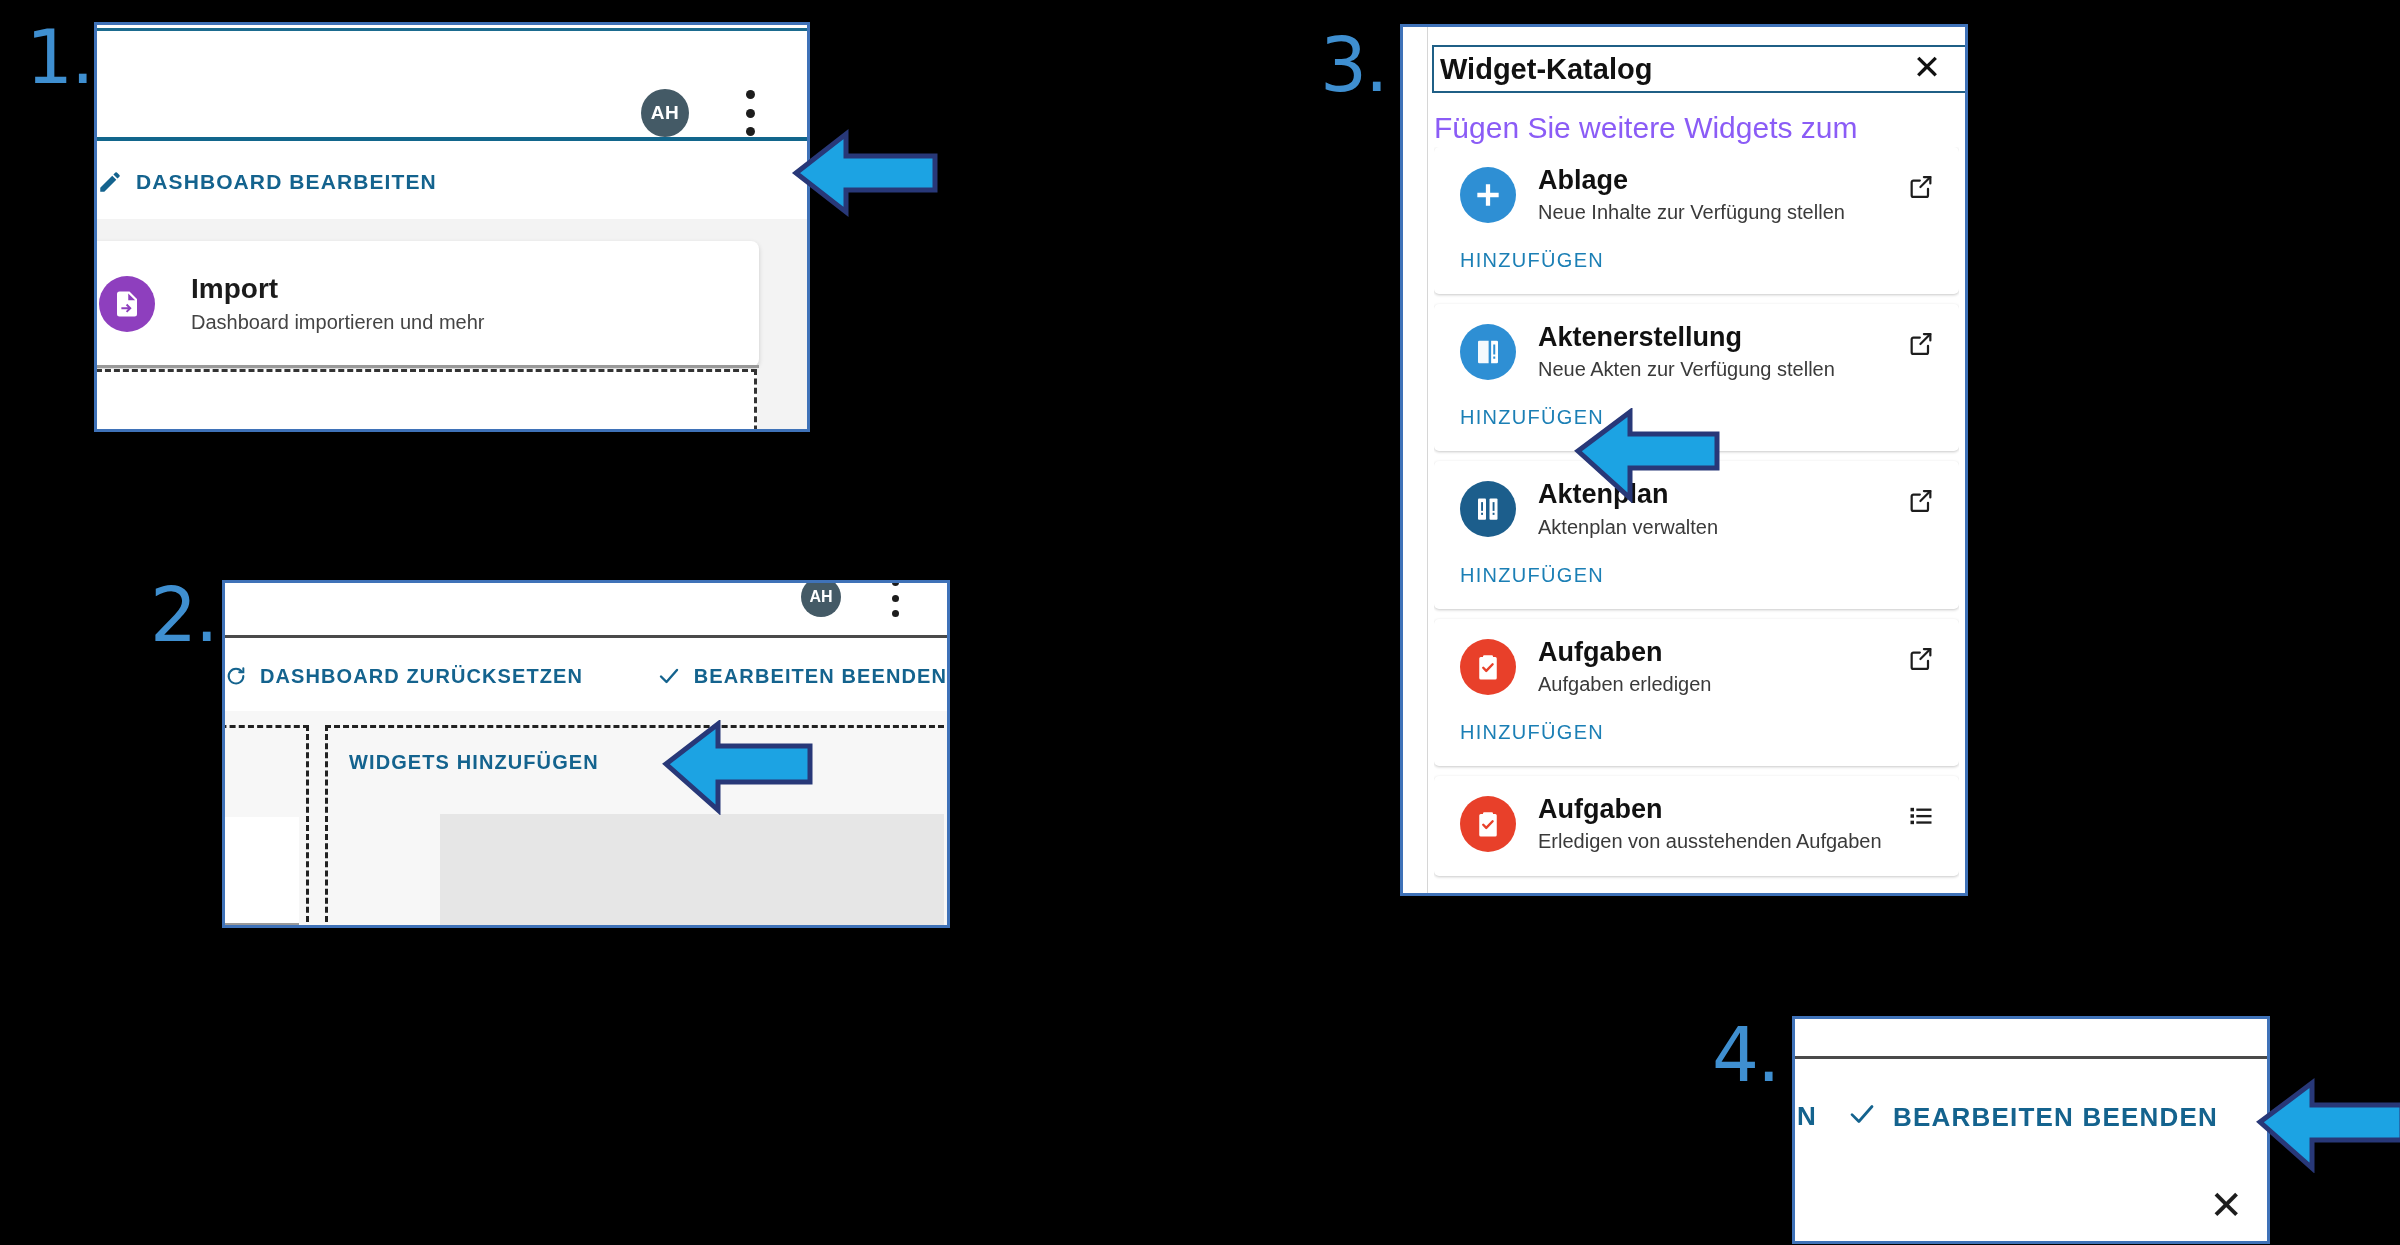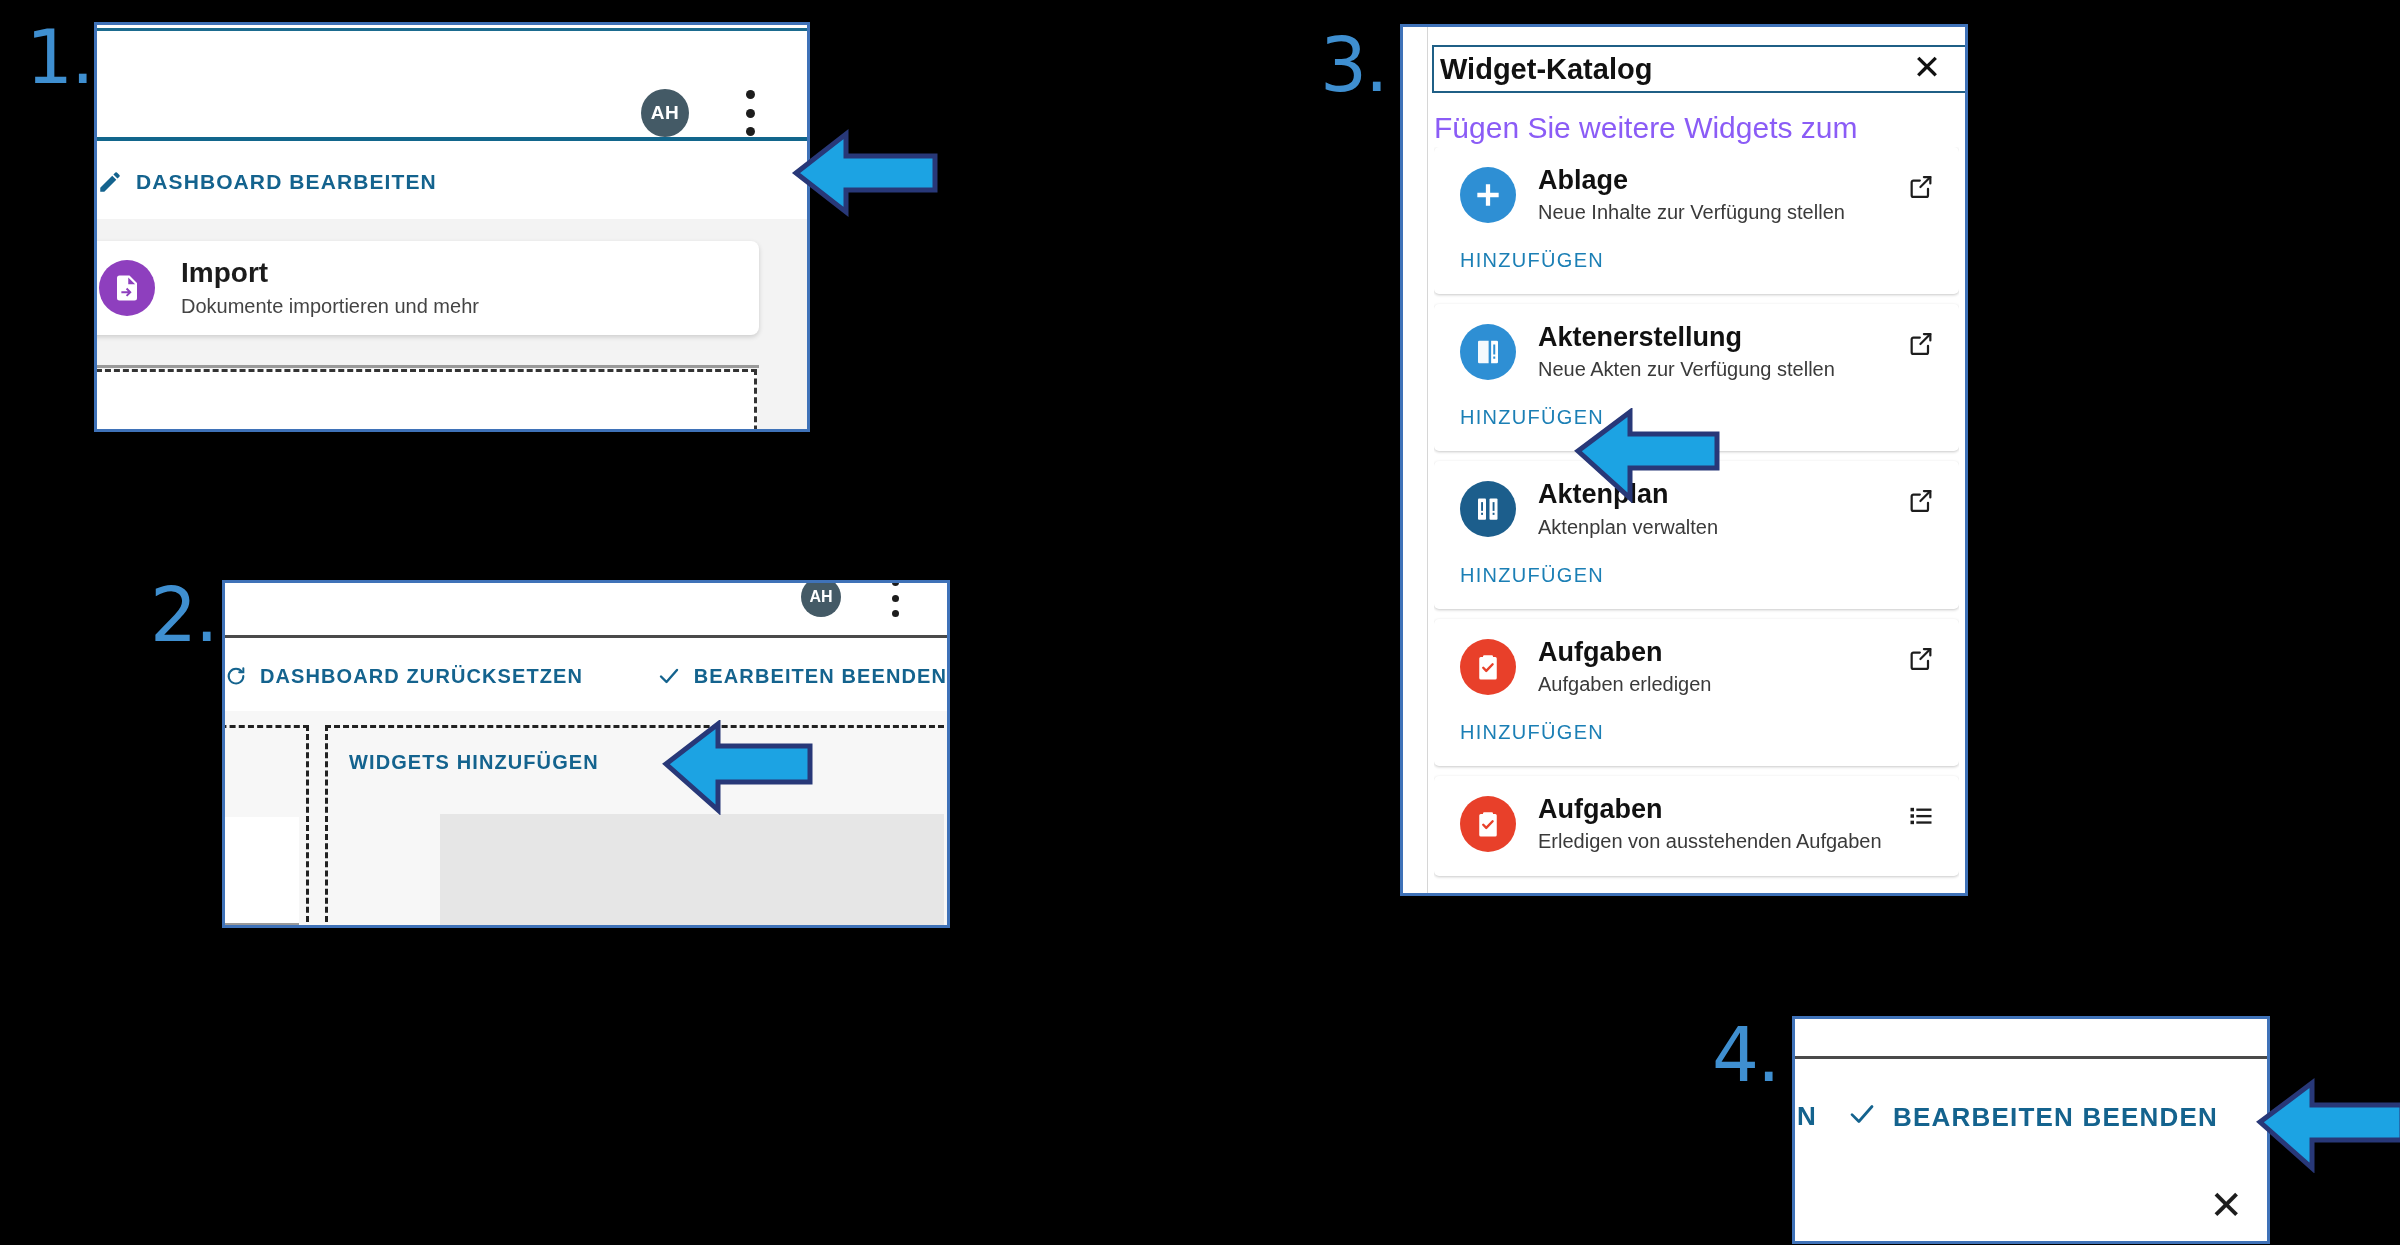--- a/index.html
+++ b/index.html
@@ -33,23 +33,23 @@
     background:#445a66;color:#fff;font-size:19px;font-weight:600;
     display:flex;align-items:center;justify-content:center;letter-spacing:.5px;
   }
   .kebab{position:absolute;right:52px;top:56px;width:10px;height:46px;display:flex;flex-direction:column;justify-content:space-between;align-items:center;}
   .kebab i{display:block;width:9px;height:9px;border-radius:50%;background:#1d1d1d;}
   .p1-actionbar{position:absolute;left:0;top:120px;right:0;height:74px;background:#fff;display:flex;align-items:center;justify-content:flex-start;padding-right:26px;box-sizing:border-box;}
   .link-btn{display:flex;align-items:center;gap:13px;color:#14638e;font-size:21px;font-weight:700;letter-spacing:1.1px;white-space:nowrap;}
   .link-btn svg{display:block;flex:none;}
   .p1-body{position:absolute;left:0;top:194px;right:0;bottom:0;background:#f3f3f3;}
   .p1-card{
-    position:absolute;left:-46px;top:22px;right:48px;height:94px;background:#fff;
+    position:absolute;left:-46px;top:22px;right:48px;height:126px;background:#fff;
     border-radius:8px;box-shadow:0 2px 5px rgba(0,0,0,.16);
-    display:flex;align-items:center;padding-left:48px;box-sizing:border-box;gap:26px;
+    display:flex;align-items:center;padding-left:48px;box-sizing:border-box;gap:36px;
   }
   .circ-icon{width:56px;height:56px;border-radius:50%;display:flex;align-items:center;justify-content:center;flex:none;}
   .card-title{font-size:28px;font-weight:700;color:#1b1b1b;line-height:1.15;}
   .card-sub{font-size:20px;color:#444;line-height:1.3;margin-top:4px;}
   .p1-dashed{position:absolute;left:-10px;top:150px;right:50px;bottom:-12px;border:3px dashed #333;background:#fff;box-sizing:border-box;}
   .p1-divider{position:absolute;left:-10px;top:146px;right:48px;height:3px;background:#9a9a9a;}
 
   
   #panel2{left:222px;top:580px;width:728px;height:348px;}
   .p2-appbar{position:absolute;left:0;top:0;right:0;height:55px;background:#fff;border-bottom:3px solid #4a4a4a;box-sizing:border-box;}
@@ -134,21 +134,21 @@
     <div class="p1-body">
       <div class="p1-card">
         <div class="circ-icon" style="background:#8e3fbe;">
           <svg width="30" height="30" viewBox="0 0 24 24" fill="#fff">
             <path d="M14 2H6a2 2 0 0 0-2 2v16a2 2 0 0 0 2 2h12a2 2 0 0 0 2-2V8l-6-6zm-1 7V3.5L18.5 9H13z"></path>
             <path d="M7.5 14.5h5.2l-1.6-1.6 1.1-1.1 3.5 3.5-3.5 3.5-1.1-1.1 1.6-1.6H7.5z" fill="#8e3fbe"></path>
           </svg>
         </div>
         <div>
           <div class="card-title">Import</div>
-          <div class="card-sub">Dokumente importieren und mehr</div>
+          <div class="card-sub">Dashboard importieren und mehr</div>
         </div>
       </div>
       <div class="p1-divider"></div>
       <div class="p1-dashed"></div>
     </div>
   </div>
 
   <div class="arrow" style="left:790px;top:128px;">
     <svg width="150" height="90" viewBox="0 0 150 90">
       <path d="M6 45 L56 6 L56 28 L145 28 L145 62 L56 62 L56 84 Z" fill="#1CA3E3" stroke="#283878" stroke-width="5" stroke-linejoin="miter"></path>

